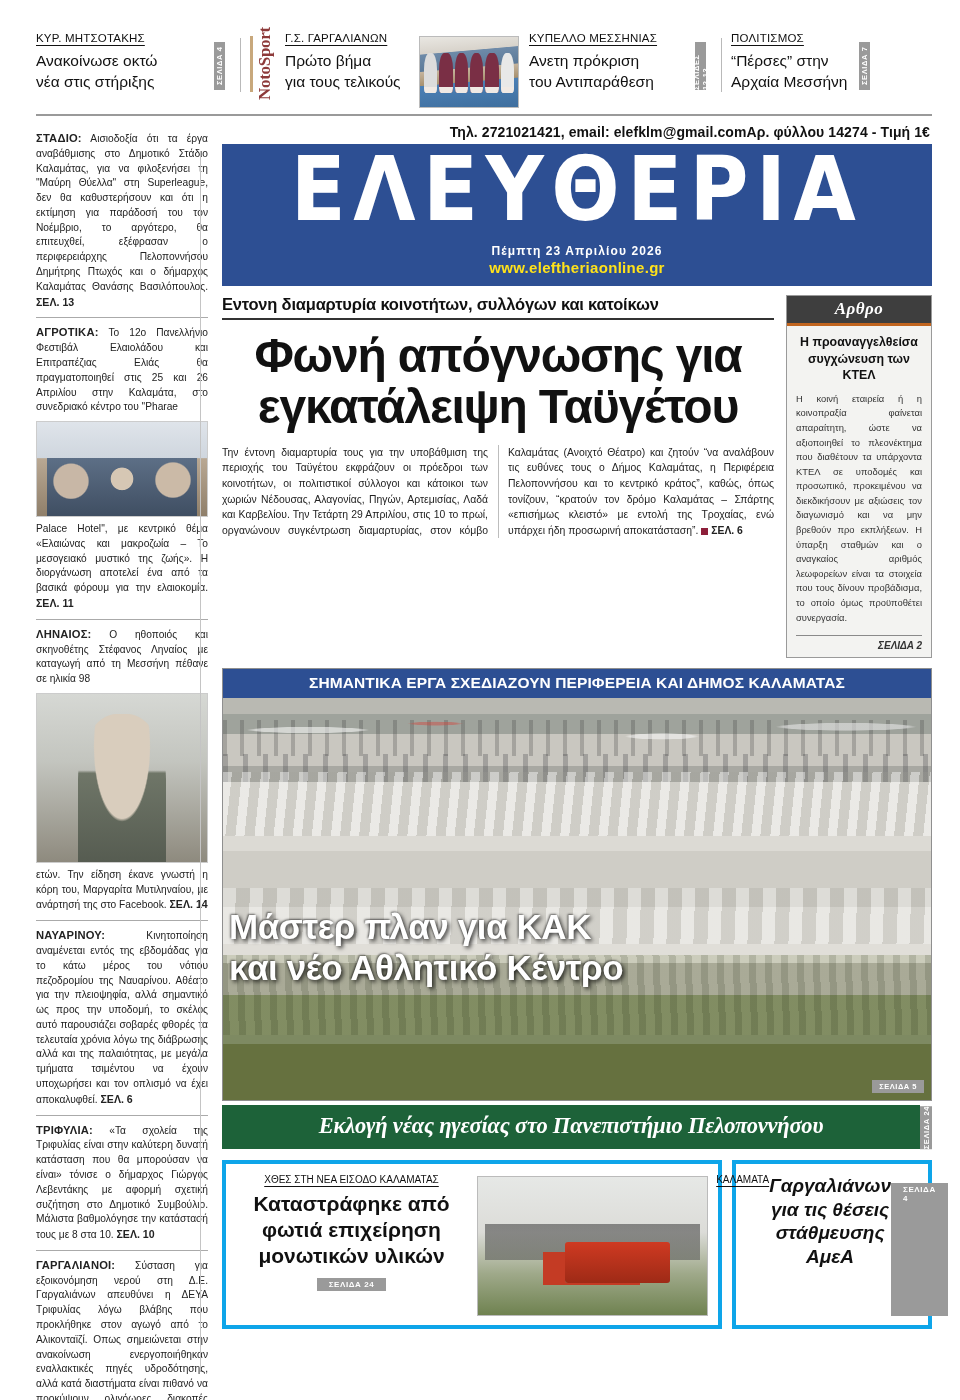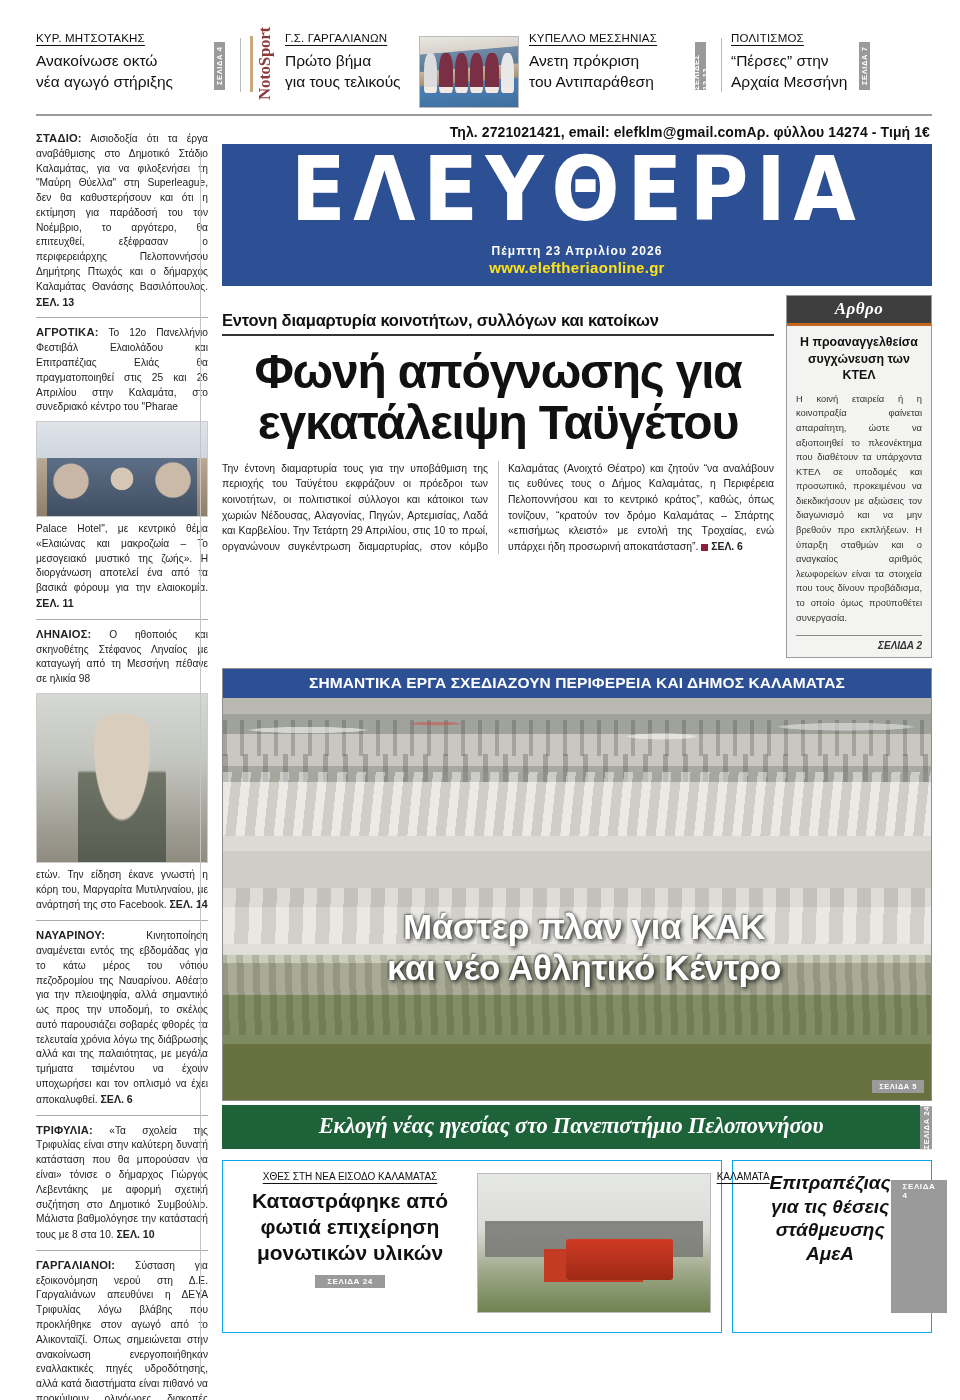--- a/index.html
+++ b/index.html
@@ -139,21 +139,21 @@
   }
   .mast-url {
     color: #ffe21a; font-size: 15px; font-weight: bold;
     letter-spacing: .3px; margin-top: 1px;
   }
 
   
   .lead-wrap { display: grid; grid-template-columns: 1fr 146px; column-gap: 12px; padding-top: 9px; }
   .lead-kicker {
     font-size: 16.5px; font-weight: bold; letter-spacing: -.2px;
-    border-bottom: 2px solid #333; padding-bottom: 4px; color: #111; margin-top: 16px;
+    border-bottom: 2px solid #333; padding-bottom: 4px; color: #111;
   }
   .lead-head {
     font-size: 48px; font-weight: bold; line-height: 1.07;
     letter-spacing: -1.2px; text-align: center; color: #111;
     padding: 10px 0 12px 0;
   }
   .lead-cols { column-count: 2; column-gap: 20px; column-rule: 1px solid #bdbdbd;
     font-size: 10.4px; line-height: 1.5; text-align: justify; color: #222; }
   .lead-cols .sq { display:inline-block; width:7px; height:7px; background:#8d1f3a; margin-right:3px; vertical-align: -1px;}
   .lead-ref { font-weight: bold; white-space: nowrap; }
@@ -206,22 +206,22 @@
   }
   .aerial::after {
     content:""; position:absolute; left:0; right:0; top:0; height:16%;
     background:
       radial-gradient(ellipse at 12% 50%, rgba(255,255,255,.55) 0 6%, transparent 7%),
       radial-gradient(ellipse at 30% 40%, rgba(210,70,60,.45) 0 3%, transparent 4%),
       radial-gradient(ellipse at 62% 60%, rgba(255,255,255,.5) 0 5%, transparent 6%),
       radial-gradient(ellipse at 88% 45%, rgba(230,230,230,.6) 0 7%, transparent 8%);
   }
   .photo-title {
-    position: absolute; left: 14px; right: 0; top: 52%;
-    text-align: center; color: #fff; font-weight: bold;
+    position: absolute; left: 6px; right: 0; top: 52%;
+    text-align: left; color: #fff; font-weight: bold;
     font-size: 35px; line-height: 1.17; letter-spacing: -.4px;
     text-shadow: 2px 2px 4px rgba(0,0,0,.75), -1px -1px 2px rgba(0,0,0,.5);
     pointer-events: none;
   }
   .corner-tag {
     position: absolute; right: 7px; bottom: 7px;
     background: #9a9a9a; color: #fff; font-size: 7.5px; font-weight: bold;
     letter-spacing: .5px; padding: 2px 7px;
   }
 
@@ -235,21 +235,21 @@
   }
   .greenbar-tab {
     writing-mode: vertical-rl; transform: rotate(180deg);
     background: #9a9a9a; color: #fff; width: 12px;
     font-size: 7.5px; font-weight: bold; letter-spacing: .6px;
     display: flex; align-items: center; justify-content: center;
   }
 
   
   .bottom-row { display: grid; grid-template-columns: 1fr 200px; column-gap: 10px; margin-top: 11px; }
-  .bbox { border: 1px solid #0ea5e9; padding: 10px 10px 19px 10px; display: flex; }
+  .bbox { border: 4px solid #0ea5e9; padding: 10px 10px 9px 10px; display: flex; }
   .bbox-left { display: grid; grid-template-columns: 1fr 1fr; column-gap: 10px; align-items: start; }
   .bb-kicker {
     font-size: 10px; text-decoration: underline; text-underline-offset: 3px;
     text-align: center; display: block; padding-bottom: 6px; color: #111;
   }
   .bb-title {
     font-size: 21px; font-weight: bold; line-height: 1.24; text-align: center; color: #111;
   }
   .bb-title.italic { font-style: italic; font-size: 19px; }
   .bb-tag {
@@ -278,21 +278,21 @@
 </head>
 <body>
 
 <div class="page">
 
   <div class="teaser-strip">
 
     <div class="teaser t-mits">
       <span class="teaser-kicker">ΚΥΡ. ΜΗΤΣΟΤΑΚΗΣ</span>
       <span class="teaser-line">Ανακοίνωσε οκτώ</span>
-      <span class="teaser-line">νέα αγωγό στήριξης</span>
+      <span class="teaser-line">νέα στις στήριξης</span>
     </div>
     <div class="page-tab">ΣΕΛΙΔΑ 4</div>
     <div class="divider-v"></div>
     <div class="notosport">NotoSport</div>
 
     <div class="teaser t-garg">
       <span class="teaser-kicker">Γ.Σ. ΓΑΡΓΑΛΙΑΝΩΝ</span>
       <span class="teaser-line">Πρώτο βήμα</span>
       <span class="teaser-line">για τους τελικούς</span>
     </div>
@@ -420,21 +420,21 @@
               <div>μονωτικών υλικών</div>
             </div>
             <span class="bb-tag">ΣΕΛΙΔΑ 24</span>
           </div>
           <div class="fire-photo"></div>
         </div>
 
         <div class="bbox bbox-right">
           <span class="bb-kicker">ΚΑΛΑΜΑΤΑ</span>
           <div class="bb-title italic">
-            <div>Επιτραπέζιας</div>
+            <div>Γαργαλιάνων</div>
             <div>για τις θέσεις</div>
             <div>στάθμευσης ΑμεΑ</div>
           </div>
           <span class="bb-tag">ΣΕΛΙΔΑ 4</span>
         </div>
 
       </div>
 
     </div>
   </div>

